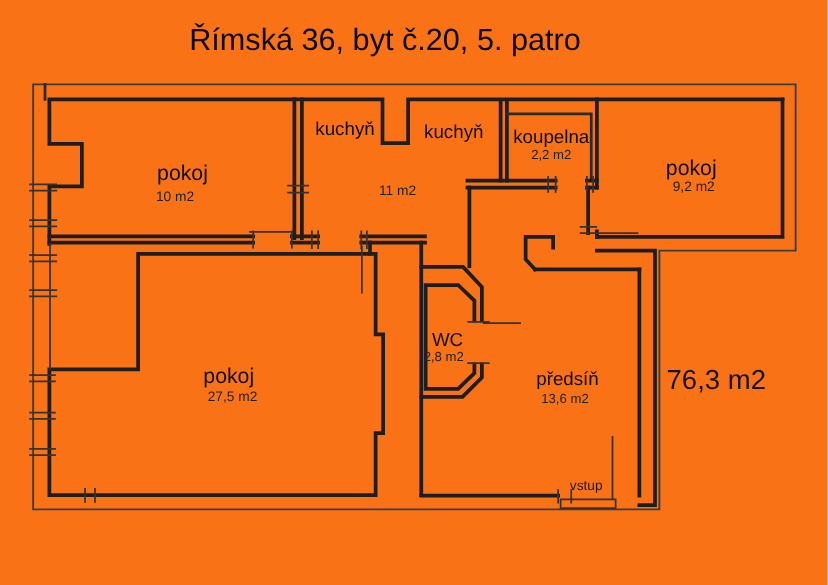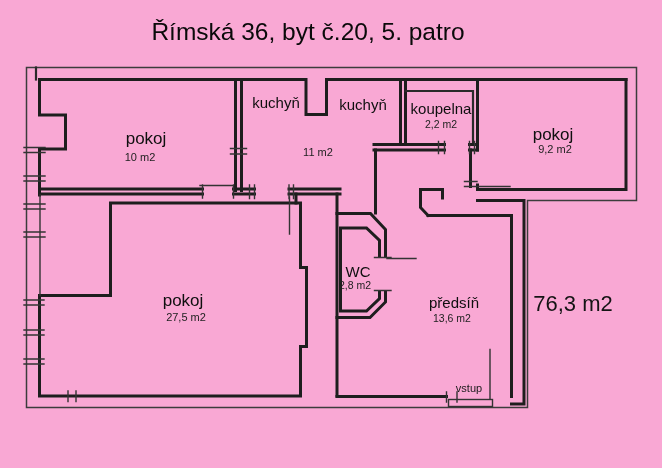--- a/index.html
+++ b/index.html
@@ -1,17 +1,17 @@
 <!DOCTYPE html>
 <html><head>
 <meta charset="utf-8">
 <style>
   html,body{margin:0;padding:0;background:#ffffff;}
   body{width:662px;height:468px;overflow:hidden;font-family:"Liberation Sans",sans-serif;}
-  #stage{position:relative;width:662px;height:468px;background:#f9a8d4;}
+  #stage{position:relative;width:662px;height:468px;background:#f97316;}
   svg{display:block;}
   .wall{stroke:#1e1e1e;fill:none;stroke-width:3;stroke-linecap:square;stroke-linejoin:miter;}
   .wall2{stroke:#2a2a2a;fill:none;stroke-width:2.2;stroke-linecap:square;}
   .thin{stroke:#333;fill:none;stroke-width:1.4;stroke-linecap:square;}
   .border{stroke:#3c3c3c;fill:none;stroke-width:1.5;}
   .room-name{font-size:17px;fill:#0f0f0f;}
   .room-name-sm{font-size:15px;fill:#0f0f0f;}
   .room-area{font-size:11px;fill:#222;}
   .room-area-sm{font-size:10.5px;fill:#222;}
   .title-text{font-size:24.5px;fill:#0a0a0a;}

